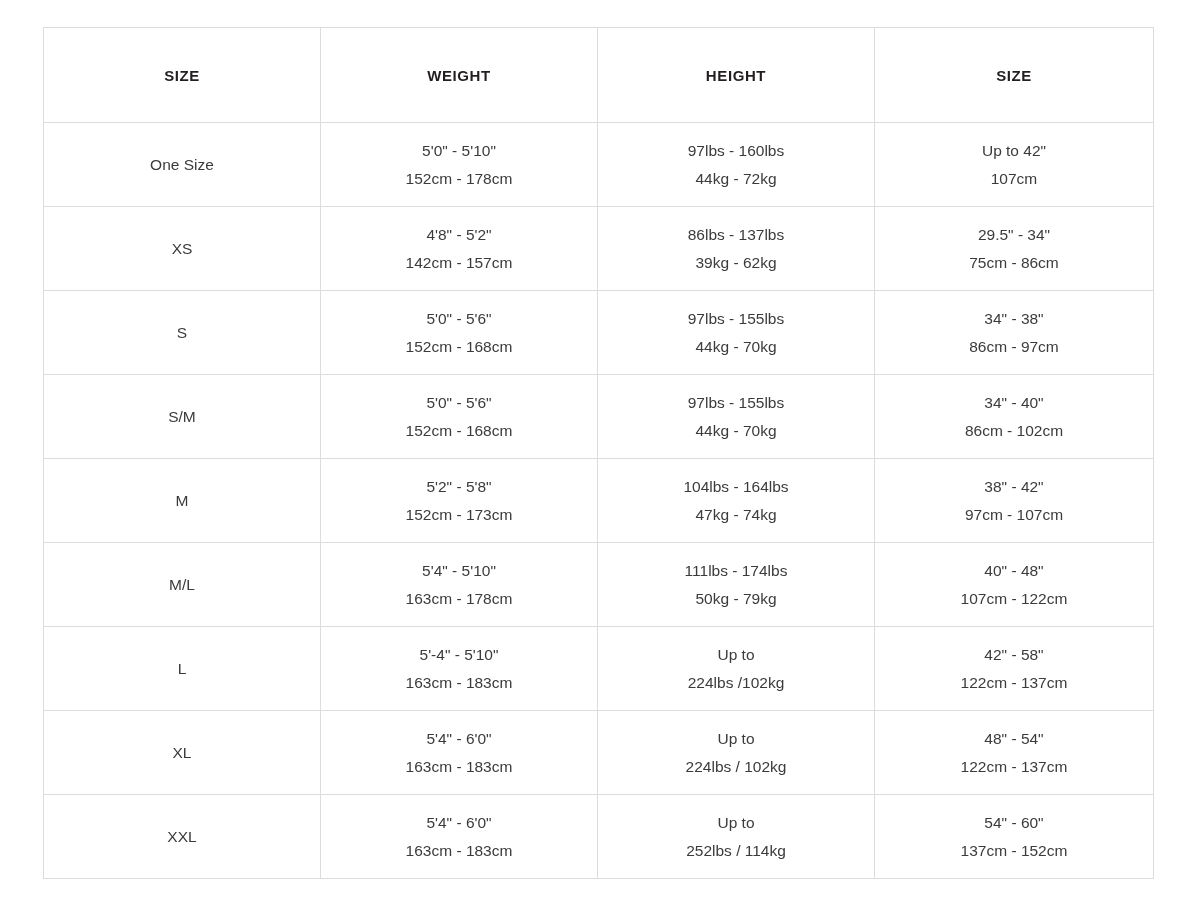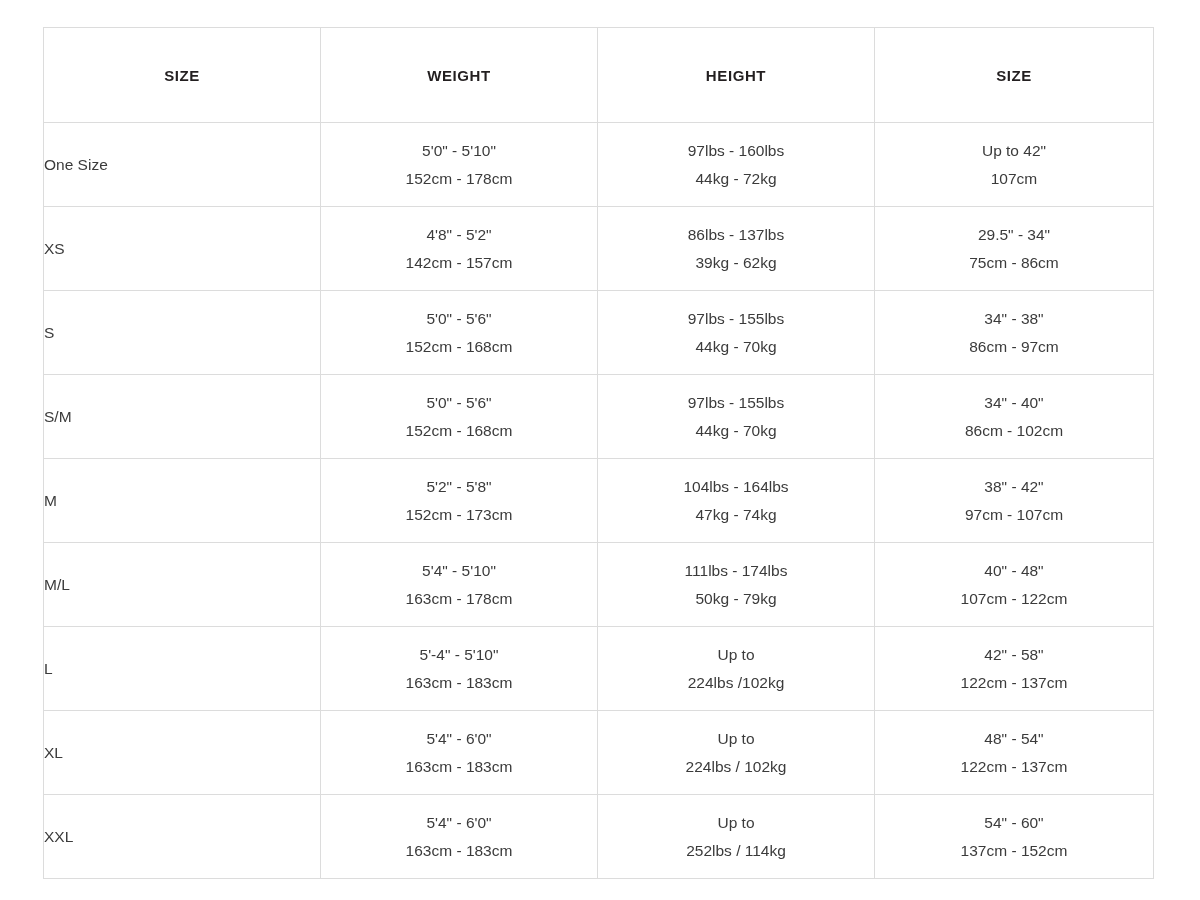--- a/index.html
+++ b/index.html
@@ -69,21 +69,21 @@
     justify-content: center;
     gap: 12px;
   }
   .cell-lines span {
     display: block;
     white-space: nowrap;
   }
   .single {
     display: flex;
     align-items: center;
-    justify-content: flex-start;
+    justify-content: center;
   }
 </style>
 </head>
 <body>
 
 <div class="page">
   <div class="table-wrap">
     <table class="size-chart">
       <colgroup>
         <col class="c-size">

